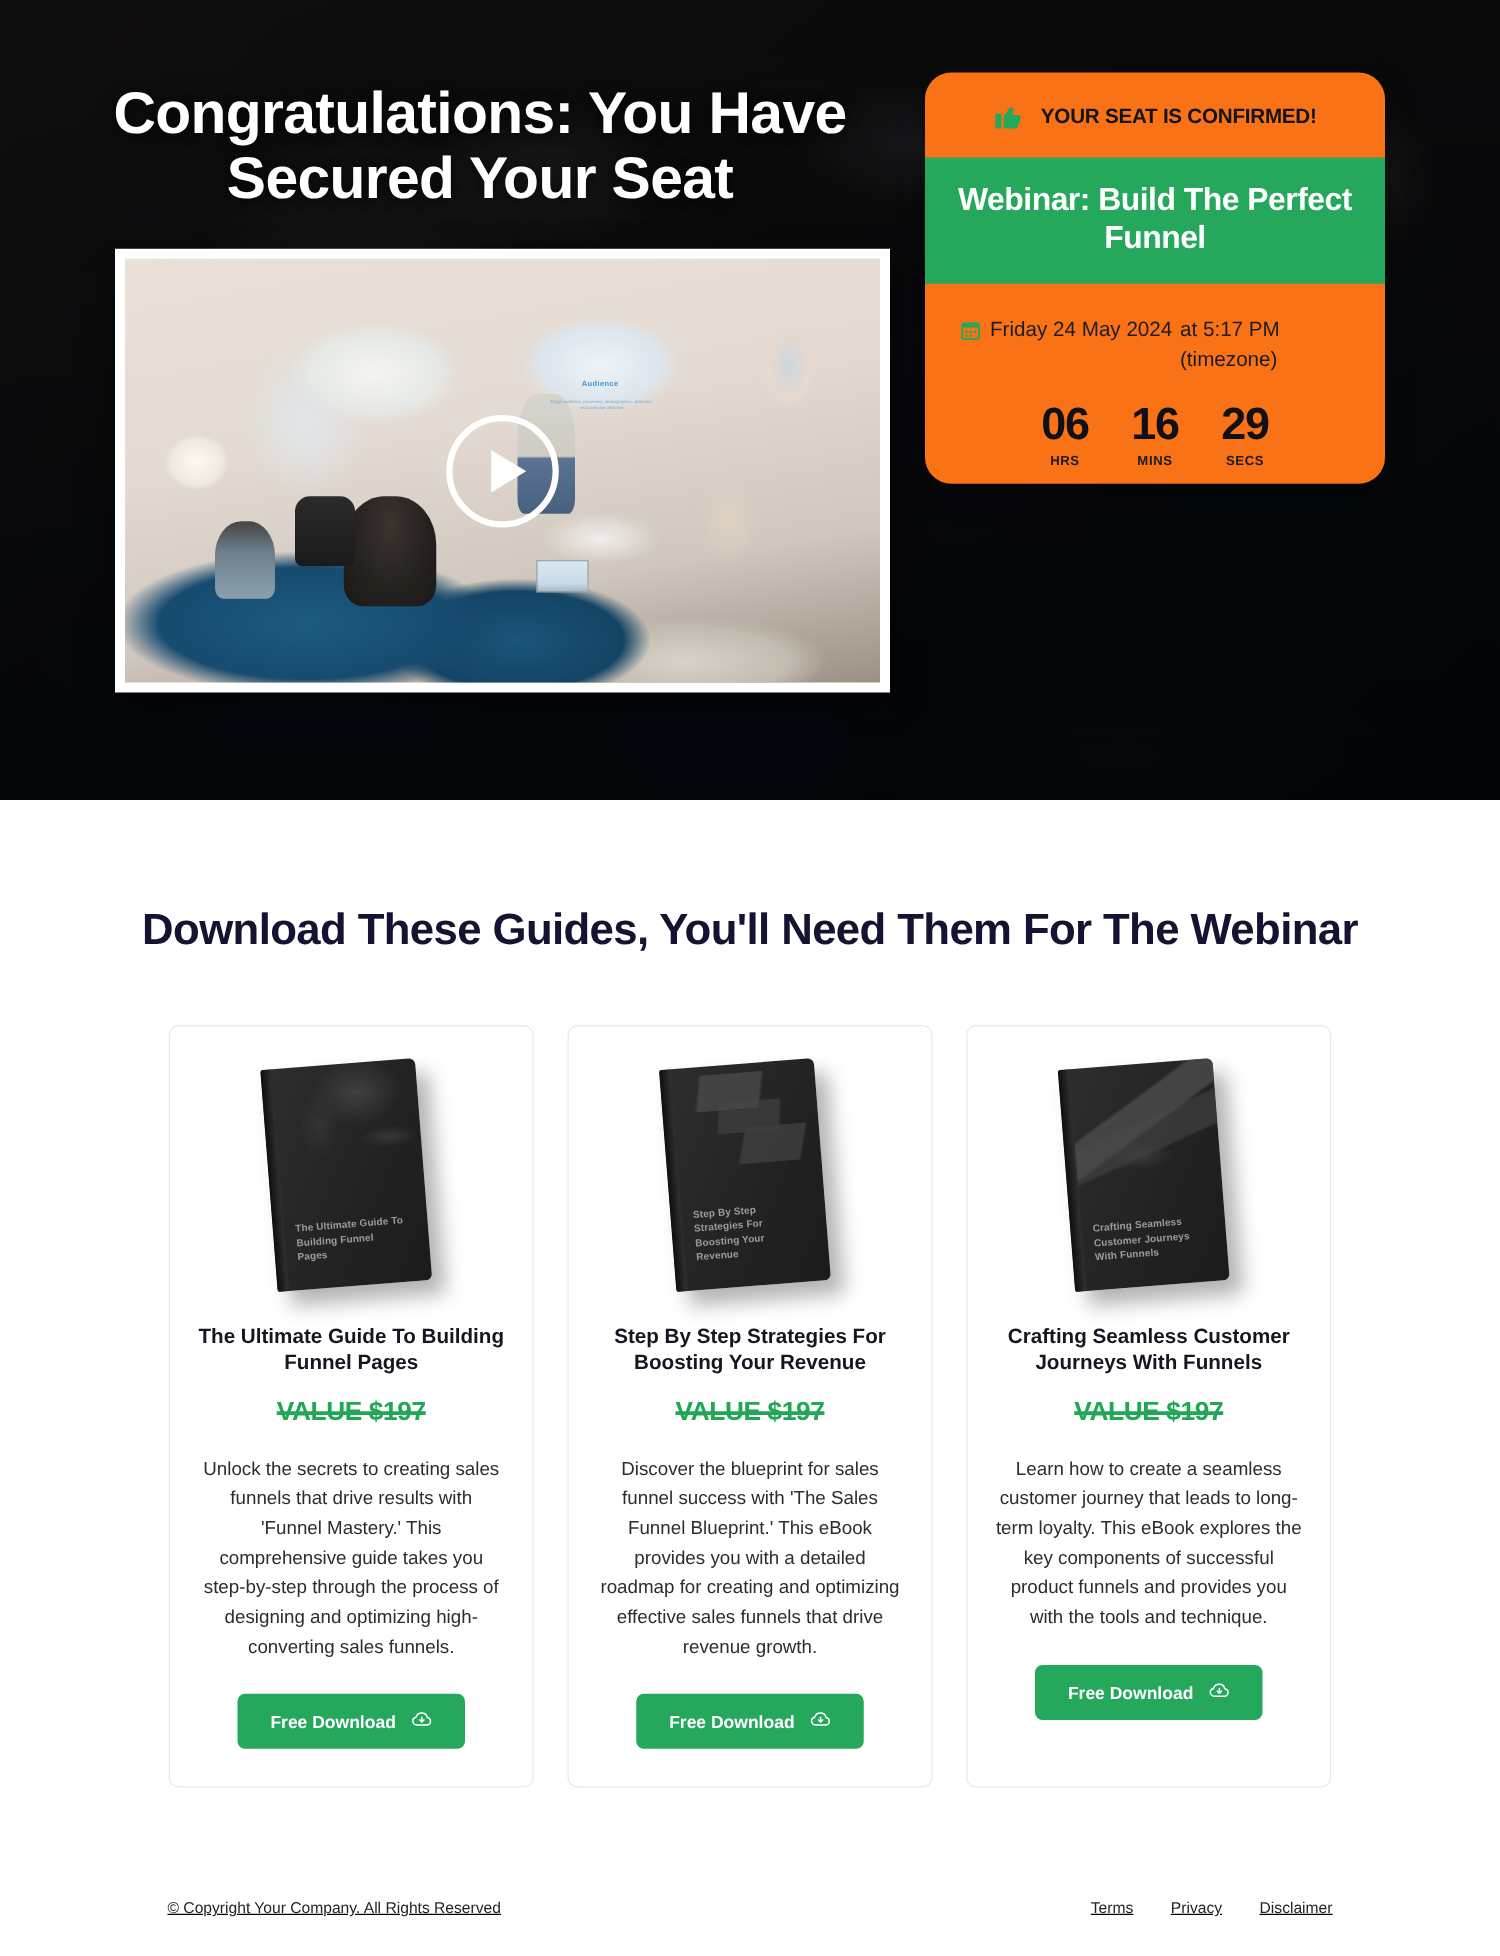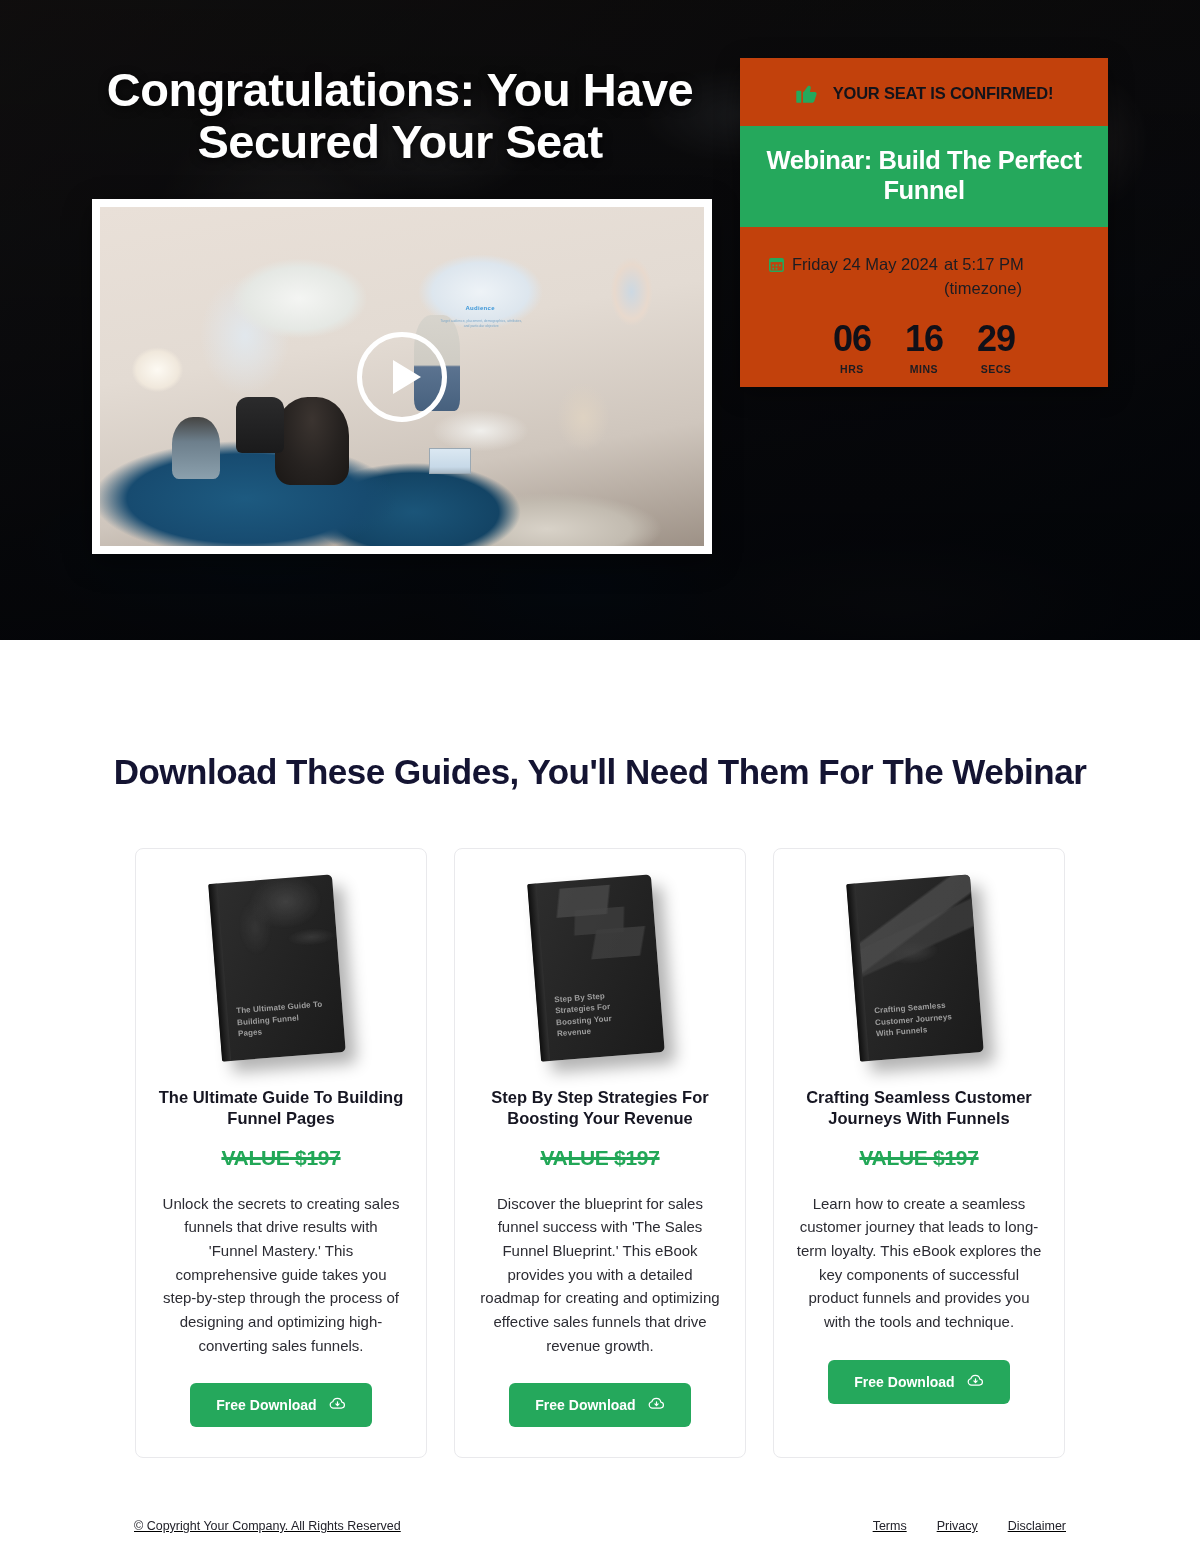--- a/index.html
+++ b/index.html
@@ -46,21 +46,21 @@
       linear-gradient(135deg, #3b332e 0%, #2a2622 35%, #1d1c1e 70%, #0c1016 100%);
   }
   .hero-bg::after {
     content: "";
     position: absolute; inset: 0;
     background: linear-gradient(to bottom, rgba(0,0,0,0.30), rgba(0,0,0,0.55));
   }
 
   .hero-headline {
     position: absolute;
-    left: 40px;
+    left: 24px;
     top: 64px;
     width: 720px;
     text-align: center;
     color: #ffffff;
     font-size: 47px;
     font-weight: bold;
     line-height: 1.1;
     letter-spacing: -0.5px;
     text-shadow: 0 2px 10px rgba(0,0,0,0.7);
     z-index: 3;
@@ -183,23 +183,24 @@
     border-bottom: 17px solid transparent;
     margin-left: 9px;
   }
 
   
   .confirm-card {
     position: absolute;
     left: 740px;
     top: 58px;
     width: 368px;
-    background: #c2410c;
+    background: #f97316;
     box-shadow: 0 6px 22px rgba(0,0,0,0.40);
     z-index: 4;
+    border-radius: 21px;
   }
   .confirm-head {
     display: flex;
     align-items: center;
     justify-content: center;
     gap: 12px;
     padding: 22px 16px 20px;
   }
   .confirm-head-text {
     font-size: 16.5px;
@@ -274,21 +275,21 @@
     font-size: 14px;
     font-style: italic;
     color: #1f1f27;
   }
 
   
   .guides {
     position: relative;
     width: 1200px;
     background: #ffffff;
-    padding-top: 110px;
+    padding-top: 82px;
   }
   .guides-title {
     text-align: center;
     font-size: 35px;
     font-weight: bold;
     color: #141432;
     line-height: 1.25;
     letter-spacing: -0.5px;
     margin-bottom: 54px;
   }

